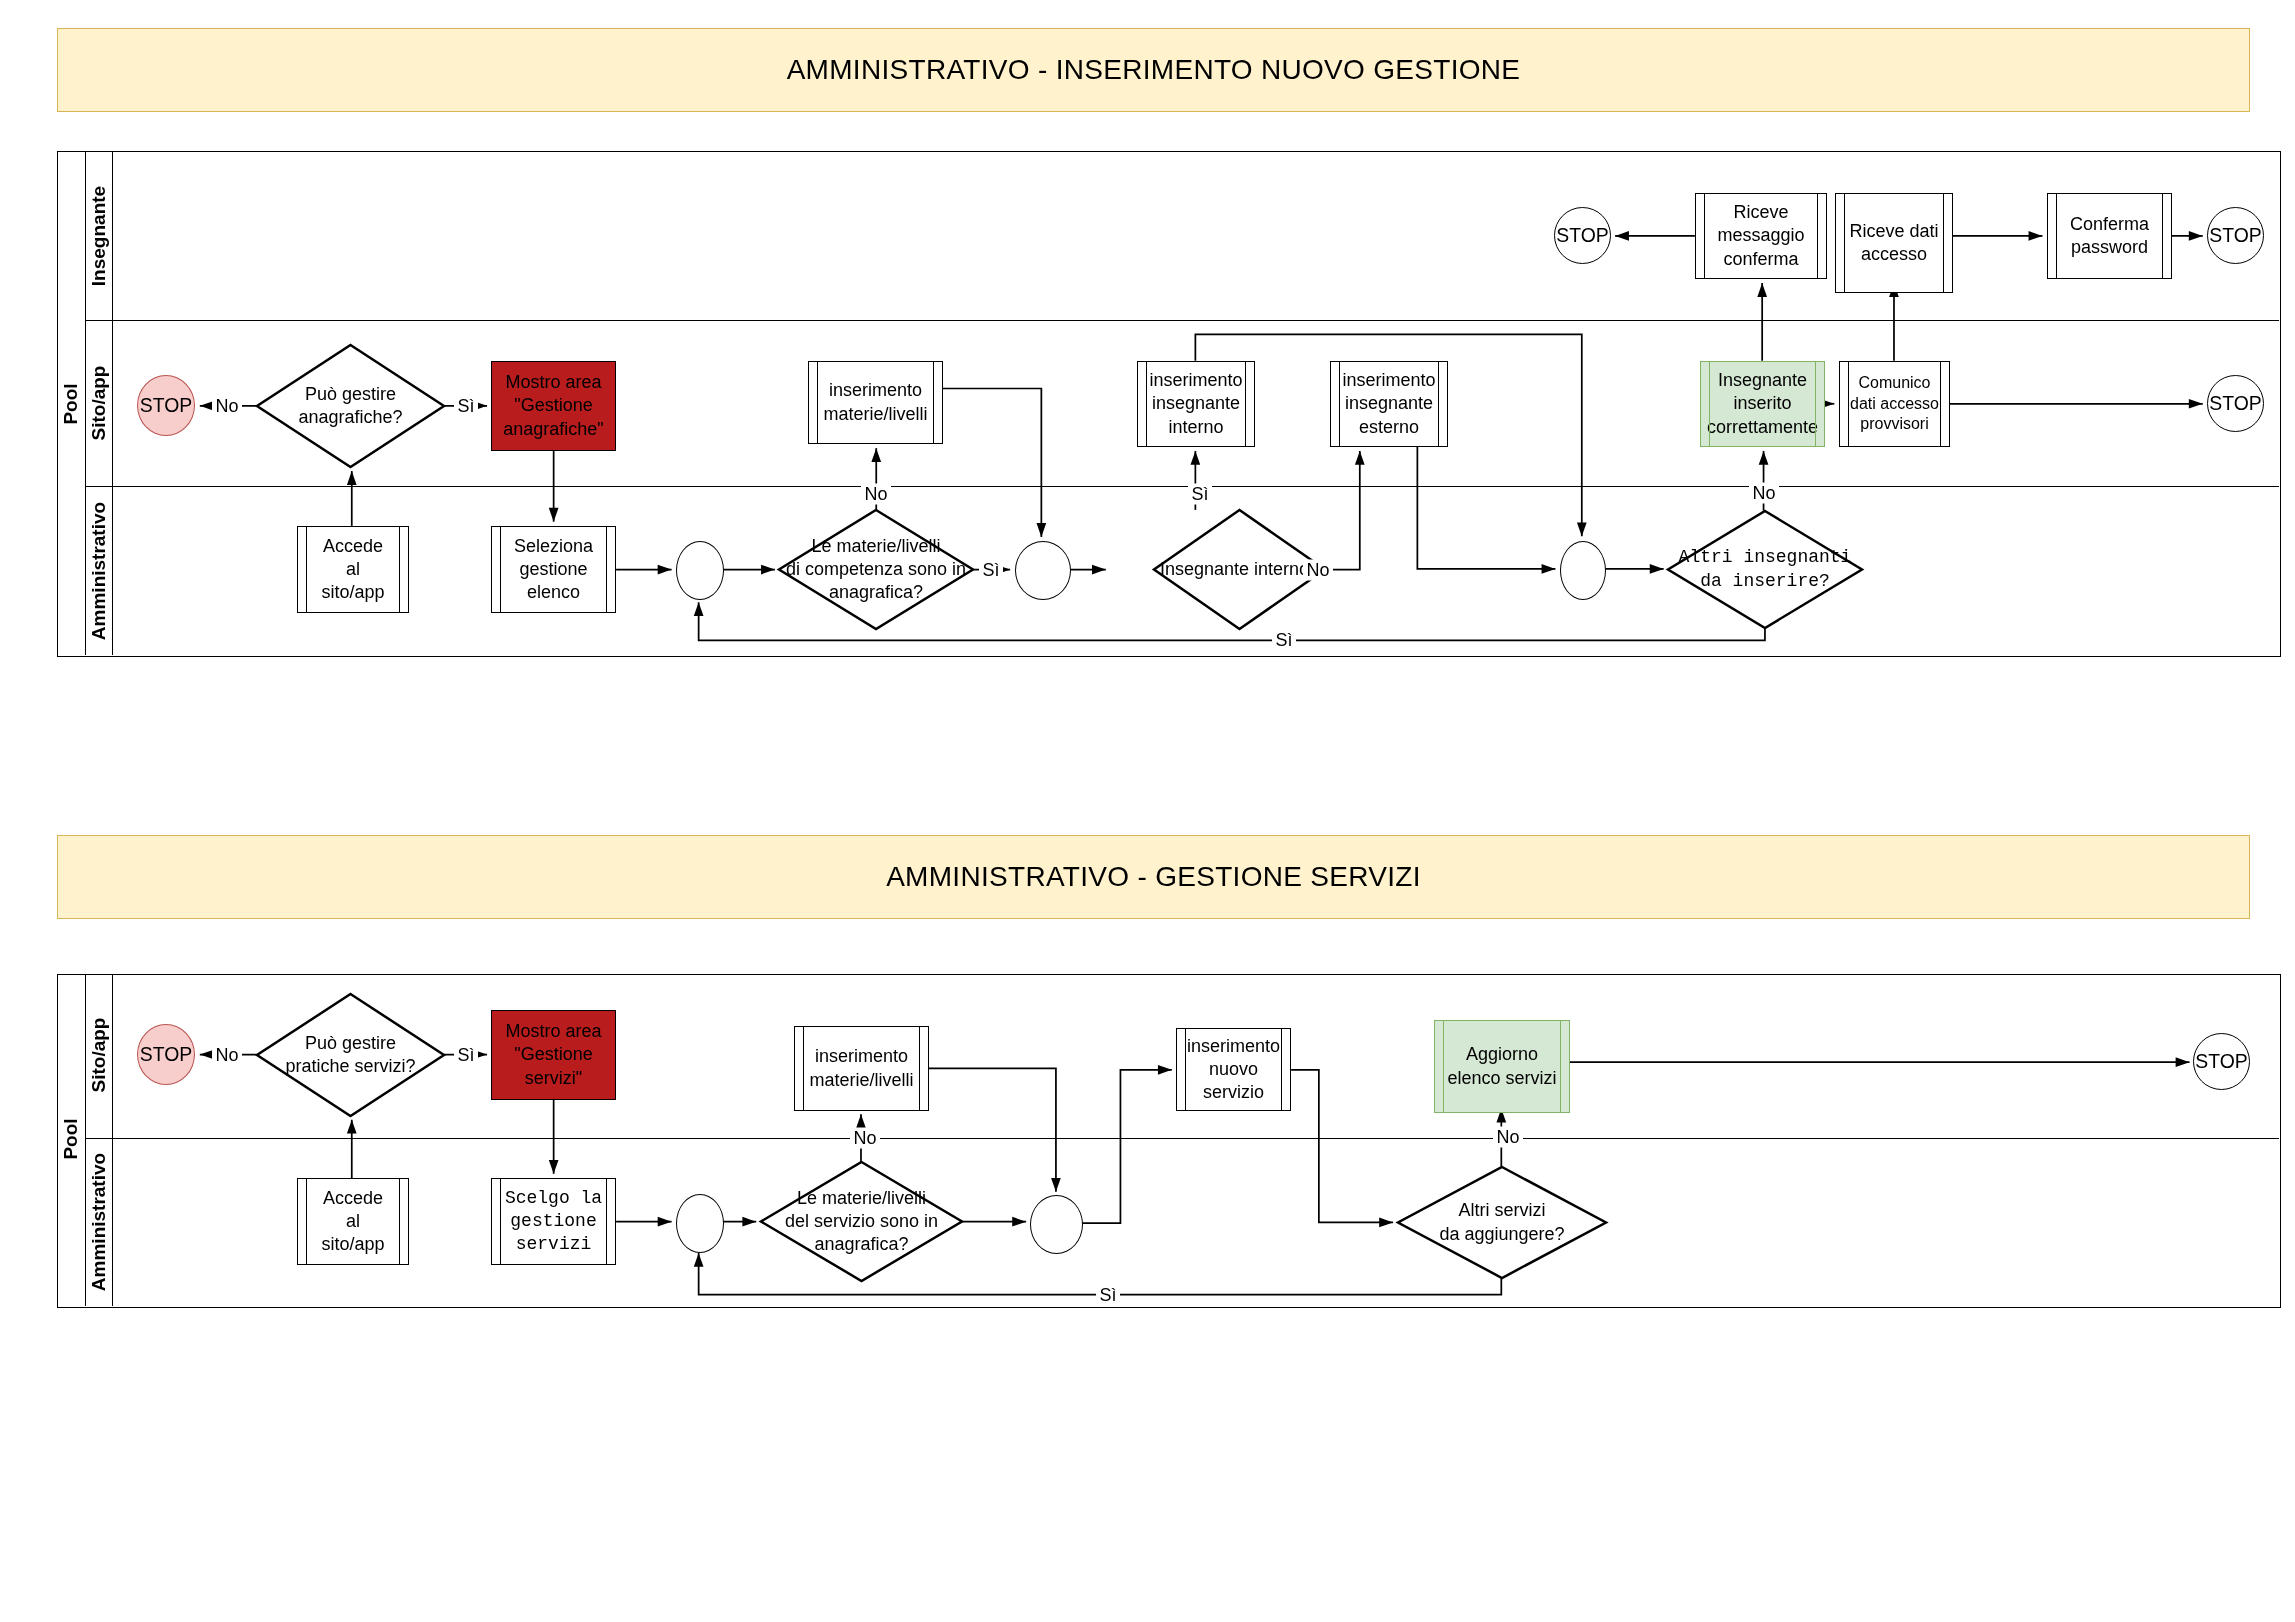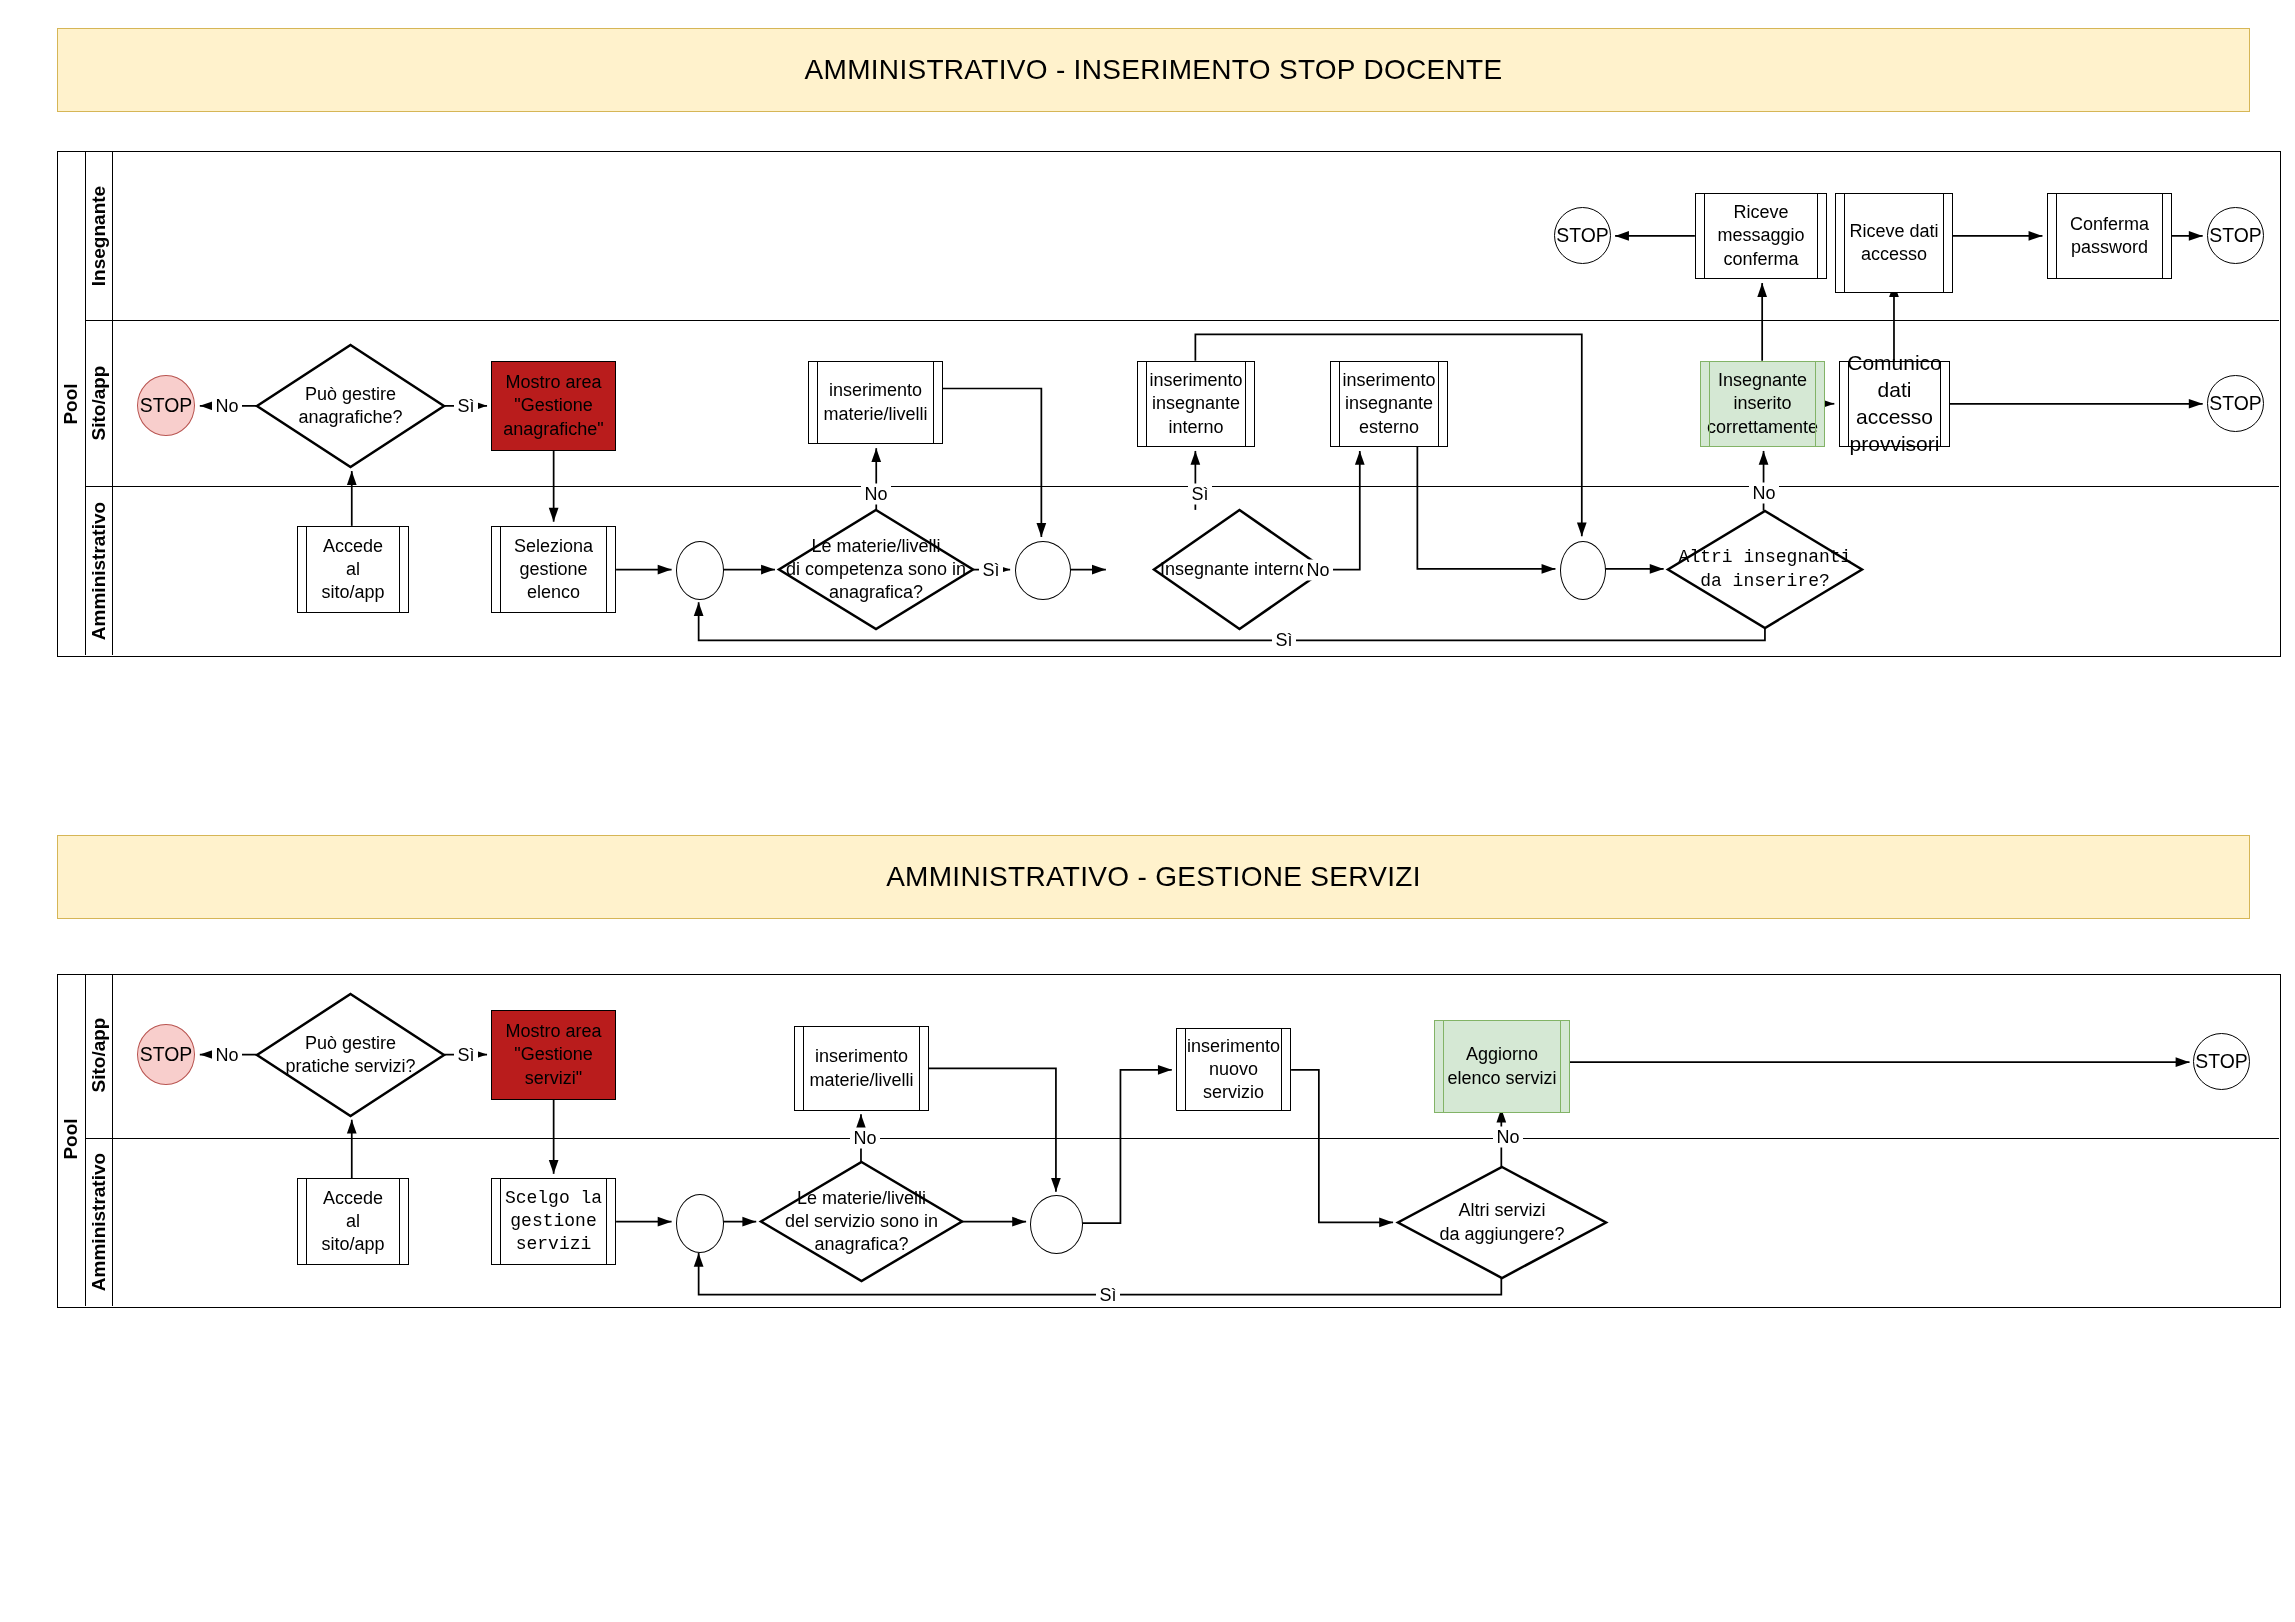--- a/index.html
+++ b/index.html
@@ -94,21 +94,21 @@
   <polyline points="1241,1675 1241,1606" fill="none" stroke="#000" stroke-width="2.5" marker-end="url(#arr)"></polyline>
   <polyline points="1338,1540 1522,1540 1522,1718" fill="none" stroke="#000" stroke-width="2.5" marker-end="url(#arr)"></polyline>
   <polyline points="1386,1761 1479,1761" fill="none" stroke="#000" stroke-width="2.5" marker-end="url(#arr)"></polyline>
   <polyline points="1559,1763 1615,1763 1615,1542 1689,1542" fill="none" stroke="#000" stroke-width="2.5" marker-end="url(#arr)"></polyline>
   <polyline points="1861,1542 1901,1542 1901,1762 2008,1762" fill="none" stroke="#000" stroke-width="2.5" marker-end="url(#arr)"></polyline>
   <polyline points="2164,1682 2164,1598" fill="none" stroke="#000" stroke-width="2.5" marker-end="url(#arr)"></polyline>
   <polyline points="2164,1842 2164,1866 1007,1866 1007,1806" fill="none" stroke="#000" stroke-width="2.5" marker-end="url(#arr)"></polyline>
   <polyline points="2263,1531 3156,1531" fill="none" stroke="#000" stroke-width="2.5" marker-end="url(#arr)"></polyline>
 </svg>
 
-<div class="banner" style="left:57px; top:28px; width:2191px; height:82px;">AMMINISTRATIVO - INSERIMENTO STOP DOCENTE</div>
+<div class="banner" style="left:57px; top:28px; width:2191px; height:82px;">AMMINISTRATIVO - INSERIMENTO NUOVO GESTIONE</div>
 <div class="banner" style="left:57px; top:835px; width:2191px; height:82px;">AMMINISTRATIVO - GESTIONE SERVIZI</div>
 
 <div class="poolrect" style="left:57px; top:151px; width:2222px; height:504px;"></div>
 <div class="vline" style="left:85px; top:151px; height:504px;"></div>
 <div class="vline" style="left:112px; top:151px; height:504px;"></div>
 <div class="hline" style="left:85px; top:320px; width:2194px;"></div>
 <div class="hline" style="left:85px; top:486px; width:2194px;"></div>
 <div class="vlabel" style="left:71px; top:404px;">Pool</div>
 <div class="vlabel" style="left:99px; top:236px;">Insegnante</div>
 <div class="vlabel" style="left:99px; top:403px;">Sito/app</div>
@@ -129,21 +129,21 @@
 materie/livelli</div>
 <div class="node proc" style="left:1137px; top:361px; width:118px; height:86px;">inserimento
 insegnante
 interno</div>
 <div class="node proc" style="left:1330px; top:361px; width:118px; height:86px;">inserimento
 insegnante
 esterno</div>
 <div class="node proc green" style="left:1700px; top:361px; width:125px; height:86px;">Insegnante
 inserito
 correttamente</div>
-<div class="node proc" style="left:1839px; top:361px; width:111px; height:86px; font-size:21px;">Comunico
+<div class="node proc" style="left:1839px; top:361px; width:111px; height:86px; font-size:16px;">Comunico
 dati accesso
 provvisori</div>
 <div class="node stop-white" style="left:2207px; top:375px; width:57px; height:57px;">STOP</div>
 
 <div class="node proc" style="left:297px; top:526px; width:112px; height:87px;">Accede
 al
 sito/app</div>
 <div class="node proc" style="left:491px; top:526px; width:125px; height:87px;">Seleziona
 gestione
 elenco</div>

